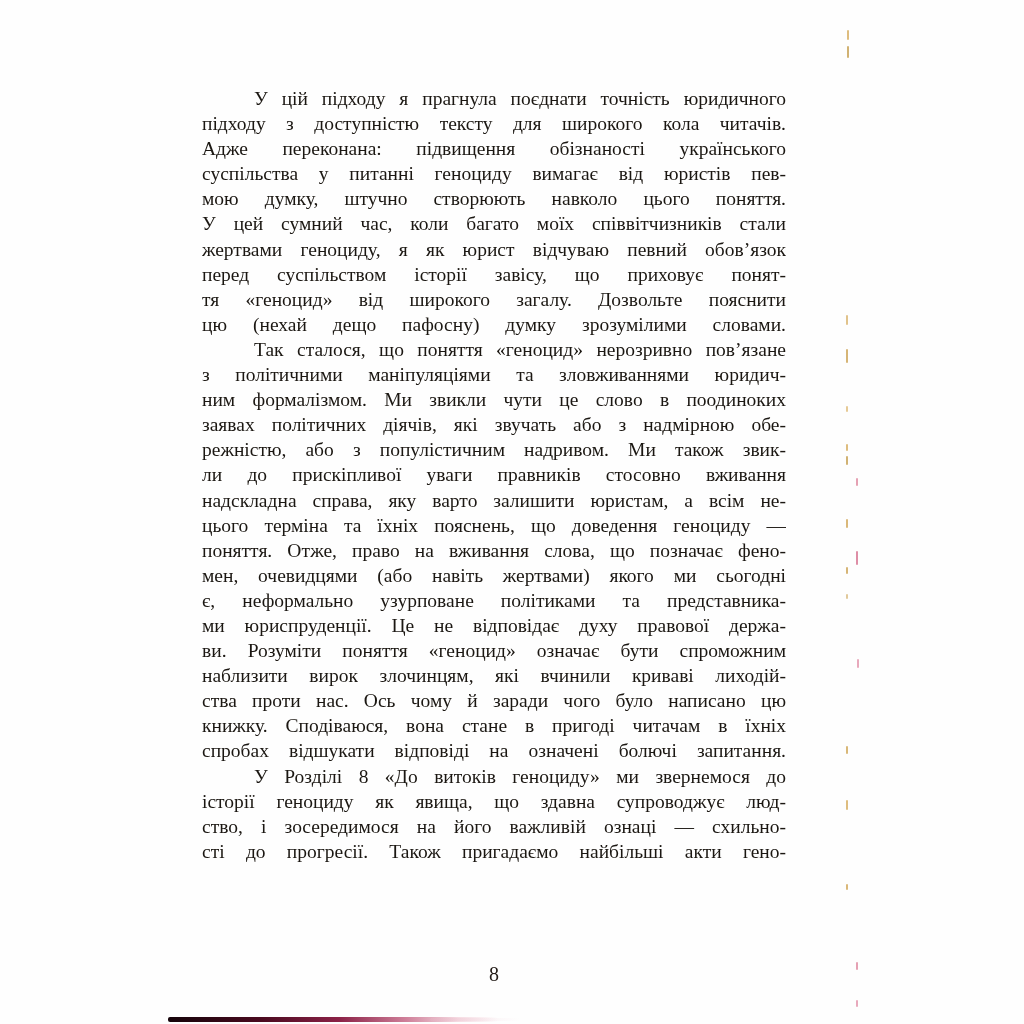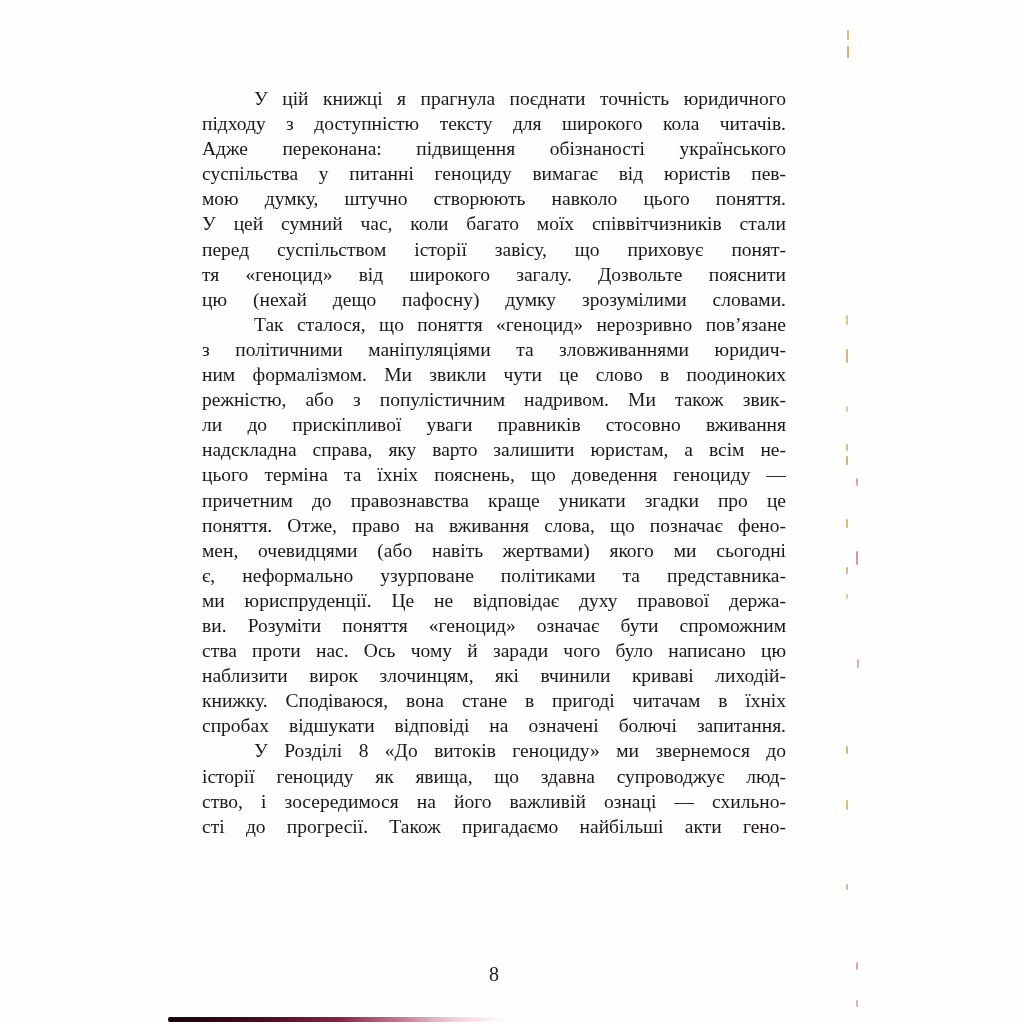--- a/index.html
+++ b/index.html
@@ -57,46 +57,47 @@
     opacity: 0.35;
   }
 </style>
 </head>
 <body>
 
 <div class="scan-page">
 
   <div class="text-block" id="textBlock">
       <div class="para">
-        <div class="line indent">У цій книжці я прагнула поєднати точність юридичного</div>
+        <div class="line indent">У цій підходу я прагнула поєднати точність юридичного</div>
         <div class="line">підходу з доступністю тексту для широкого кола читачів.</div>
         <div class="line">Адже переконана: підвищення обізнаності українського</div>
         <div class="line">суспільства у питанні геноциду вимагає від юристів пев-</div>
         <div class="line">мою думку, штучно створюють навколо цього поняття.</div>
         <div class="line">У цей сумний час, коли багато моїх співвітчизників стали</div>
+        <div class="line">жертвами геноциду, я як юрист відчуваю певний обов’язок</div>
         <div class="line">перед суспільством історії завісу, що приховує понят-</div>
         <div class="line">тя «геноцид» від широкого загалу. Дозвольте пояснити</div>
         <div class="line">цю (нехай дещо пафосну) думку зрозумілими словами.</div>
       </div>
       <div class="para">
         <div class="line indent">Так сталося, що поняття «геноцид» нерозривно пов’язане</div>
         <div class="line">з політичними маніпуляціями та зловживаннями юридич-</div>
         <div class="line">ним формалізмом. Ми звикли чути це слово в поодиноких</div>
+        <div class="line">заявах політичних діячів, які звучать або з надмірною обе-</div>
         <div class="line">режністю, або з популістичним надривом. Ми також звик-</div>
         <div class="line">ли до прискіпливої уваги правників стосовно вживання</div>
         <div class="line">надскладна справа, яку варто залишити юристам, а всім не-</div>
         <div class="line">цього терміна та їхніх пояснень, що доведення геноциду —</div>
-        <div class="line">причетним до правознавства краще уникати згадки про це</div>
         <div class="line">поняття. Отже, право на вживання слова, що позначає фено-</div>
         <div class="line">мен, очевидцями (або навіть жертвами) якого ми сьогодні</div>
         <div class="line">є, неформально узурповане політиками та представника-</div>
         <div class="line">ми юриспруденції. Це не відповідає духу правової держа-</div>
         <div class="line">ви. Розуміти поняття «геноцид» означає бути спроможним</div>
+        <div class="line">наблизити вирок злочинцям, які вчинили криваві лиходій-</div>
         <div class="line">ства проти нас. Ось чому й заради чого було написано цю</div>
-        <div class="line">наблизити вирок злочинцям, які вчинили криваві лиходій-</div>
         <div class="line">книжку. Сподіваюся, вона стане в пригоді читачам в їхніх</div>
         <div class="line">спробах відшукати відповіді на означені болючі запитання.</div>
       </div>
       <div class="para">
         <div class="line indent">У Розділі 8 «До витоків геноциду» ми звернемося до</div>
         <div class="line">історії геноциду як явища, що здавна супроводжує люд-</div>
         <div class="line">ство, і зосередимося на його важливій ознаці — схильно-</div>
         <div class="line">сті до прогресії. Також пригадаємо найбільші акти гено-</div>
       </div>
     </div>

